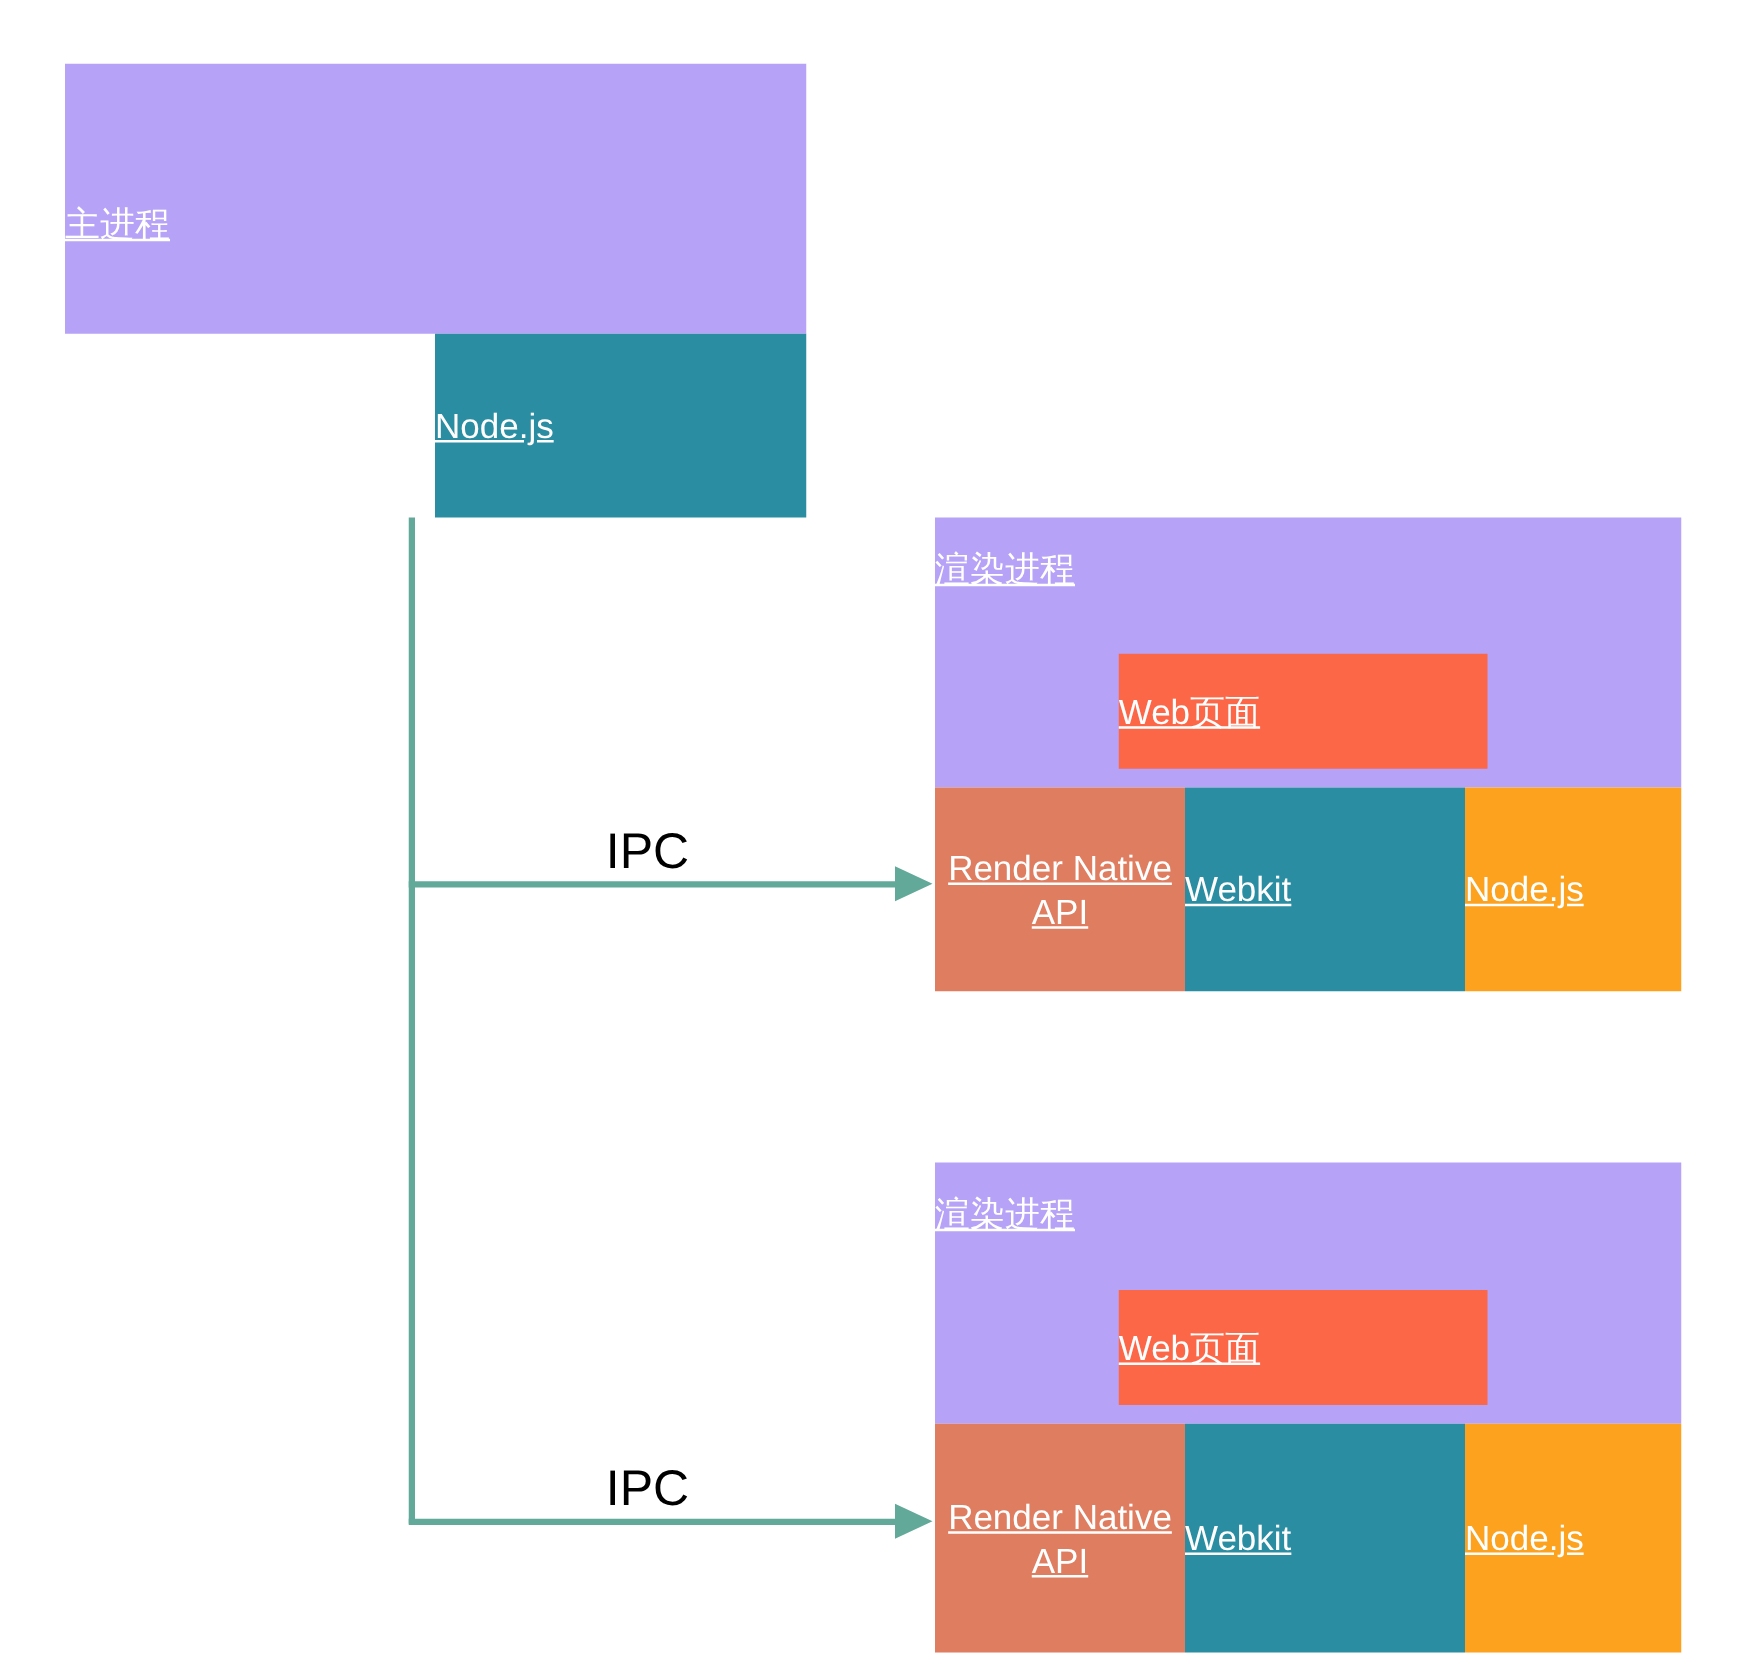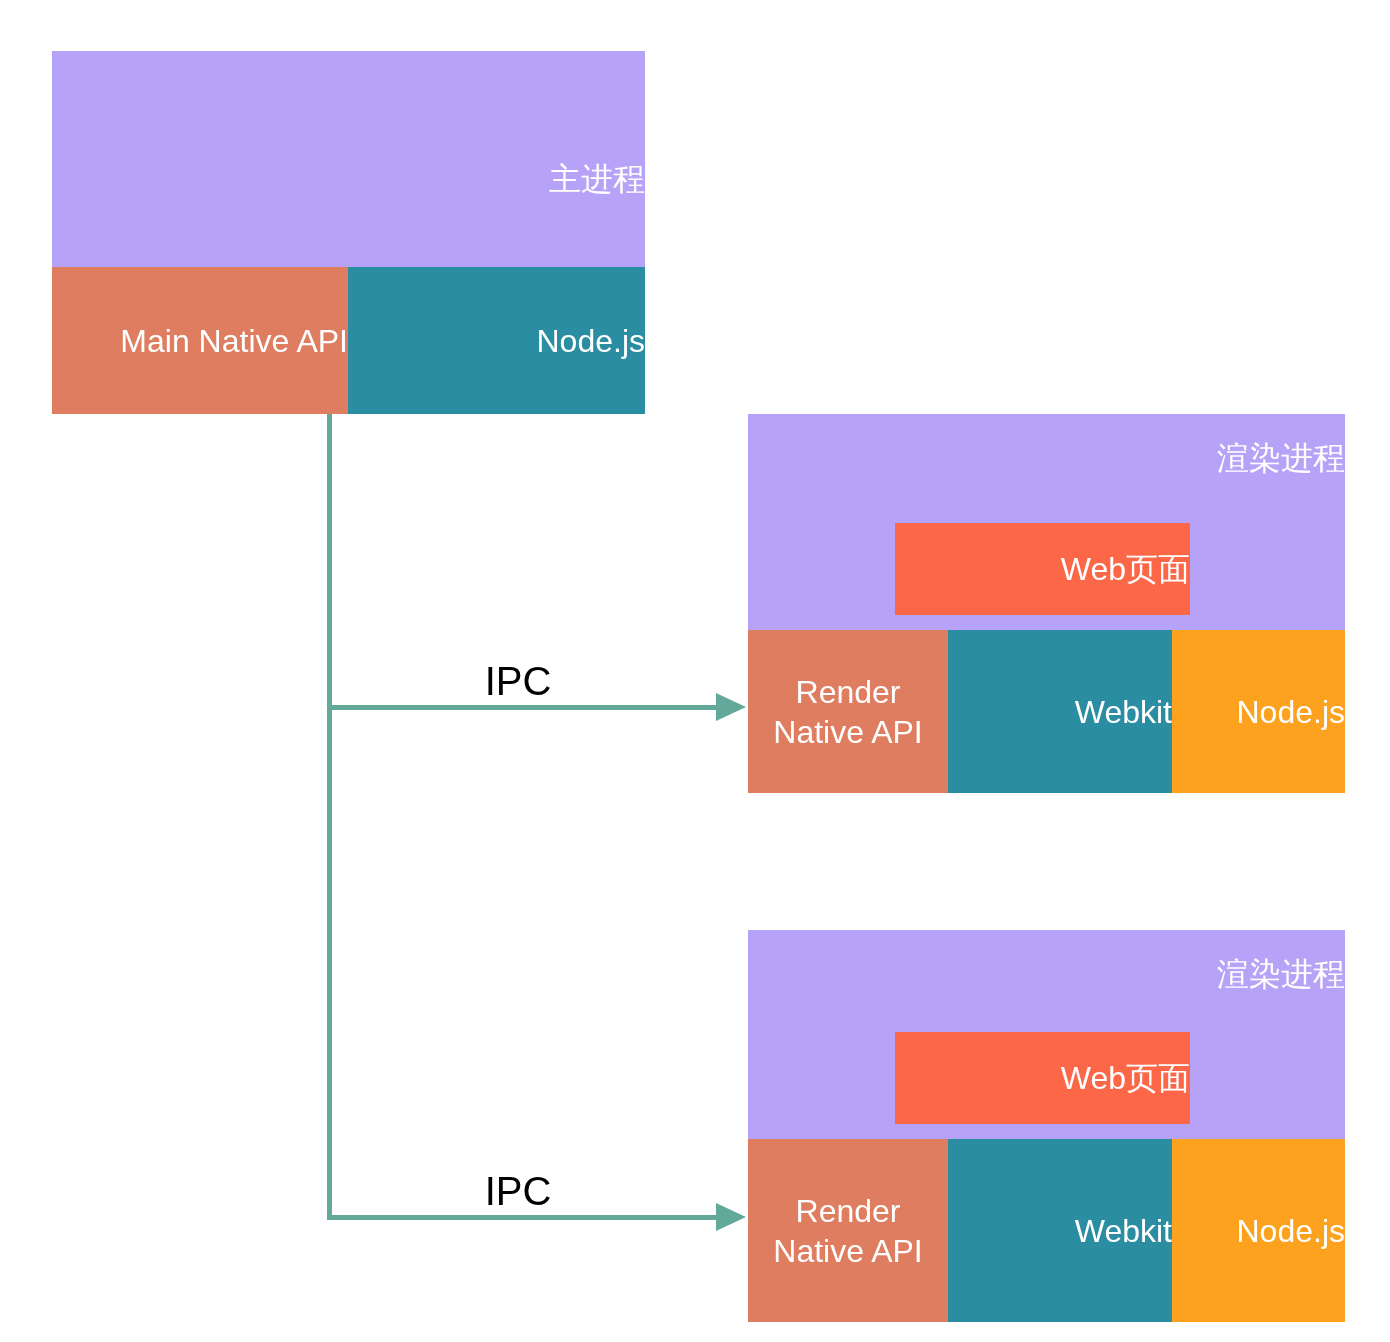--- a/index.html
+++ b/index.html
@@ -12,26 +12,27 @@
     width: 1390px;
     height: 1342px;
     background: #ffffff;
     font-family: "Liberation Sans", sans-serif;
     overflow: hidden;
   }
   .box {
     position: absolute;
     display: flex;
     align-items: center;
-    justify-content: flex-end;
+    justify-content: flex-start;
     text-align: center;
     color: #ffffff;
-    font-size: 32px;
+    font-size: 28px;
     line-height: 1.25;
     box-sizing: border-box;
+    text-decoration: underline;
   }
   .purple { background: var(--process-purple, #b6a3f7); }
   .salmon { background: var(--native-salmon, #df7d60); }
   .teal   { background: var(--engine-teal, #2a8da2); }
   .redorange { background: var(--web-page-red, #fc6748); }
   .orange { background: var(--node-orange, #fca21e); }
 
   
   #main-purple  { left: 52px;  top: 51px;  width: 593px; height: 216px; padding-top: 40px; }
   #main-native  { left: 52px;  top: 267px; width: 296px; height: 147px; }
@@ -84,23 +85,20 @@
   #ipc2 { left: 430px; top: 1168px; }
 </style>
 </head>
 <body>
 
 <div class="canvas">
 
   <div id="main-purple" class="box purple">
     <span>主进程</span>
   </div>
-  <div id="main-native" class="box salmon">
-    <span>Main Native API</span>
-  </div>
   <div id="main-node" class="box teal">
     <span>Node.js</span>
   </div>
 
   <div id="vline" class="line"></div>
 
   <div id="hline1" class="line"></div>
   <div id="arrow1" class="arrowhead"></div>
   <div id="ipc1" class="ipc-label">IPC</div>
 

